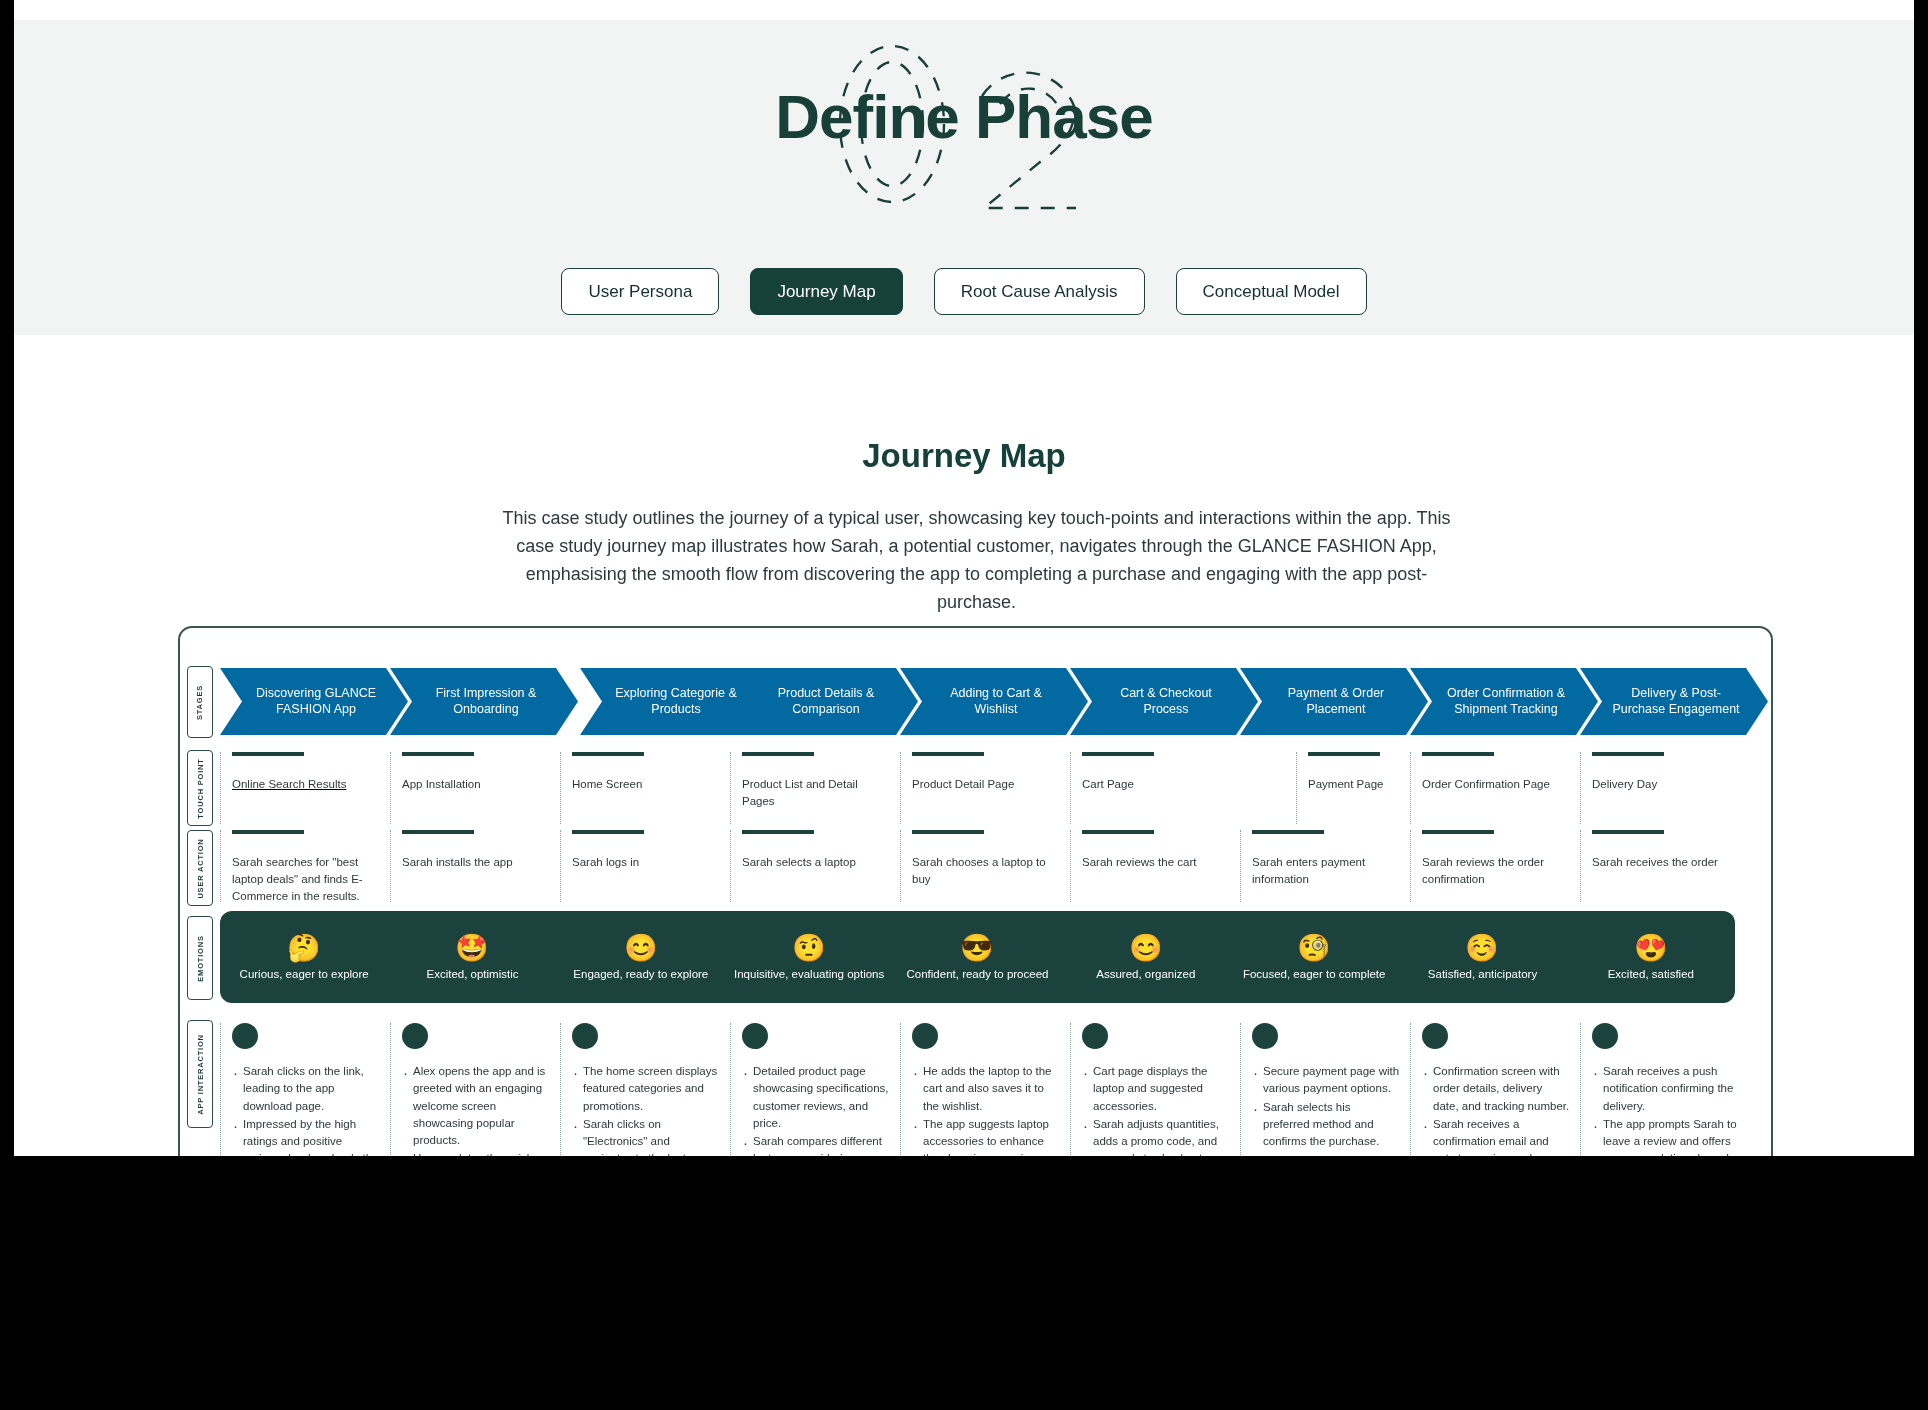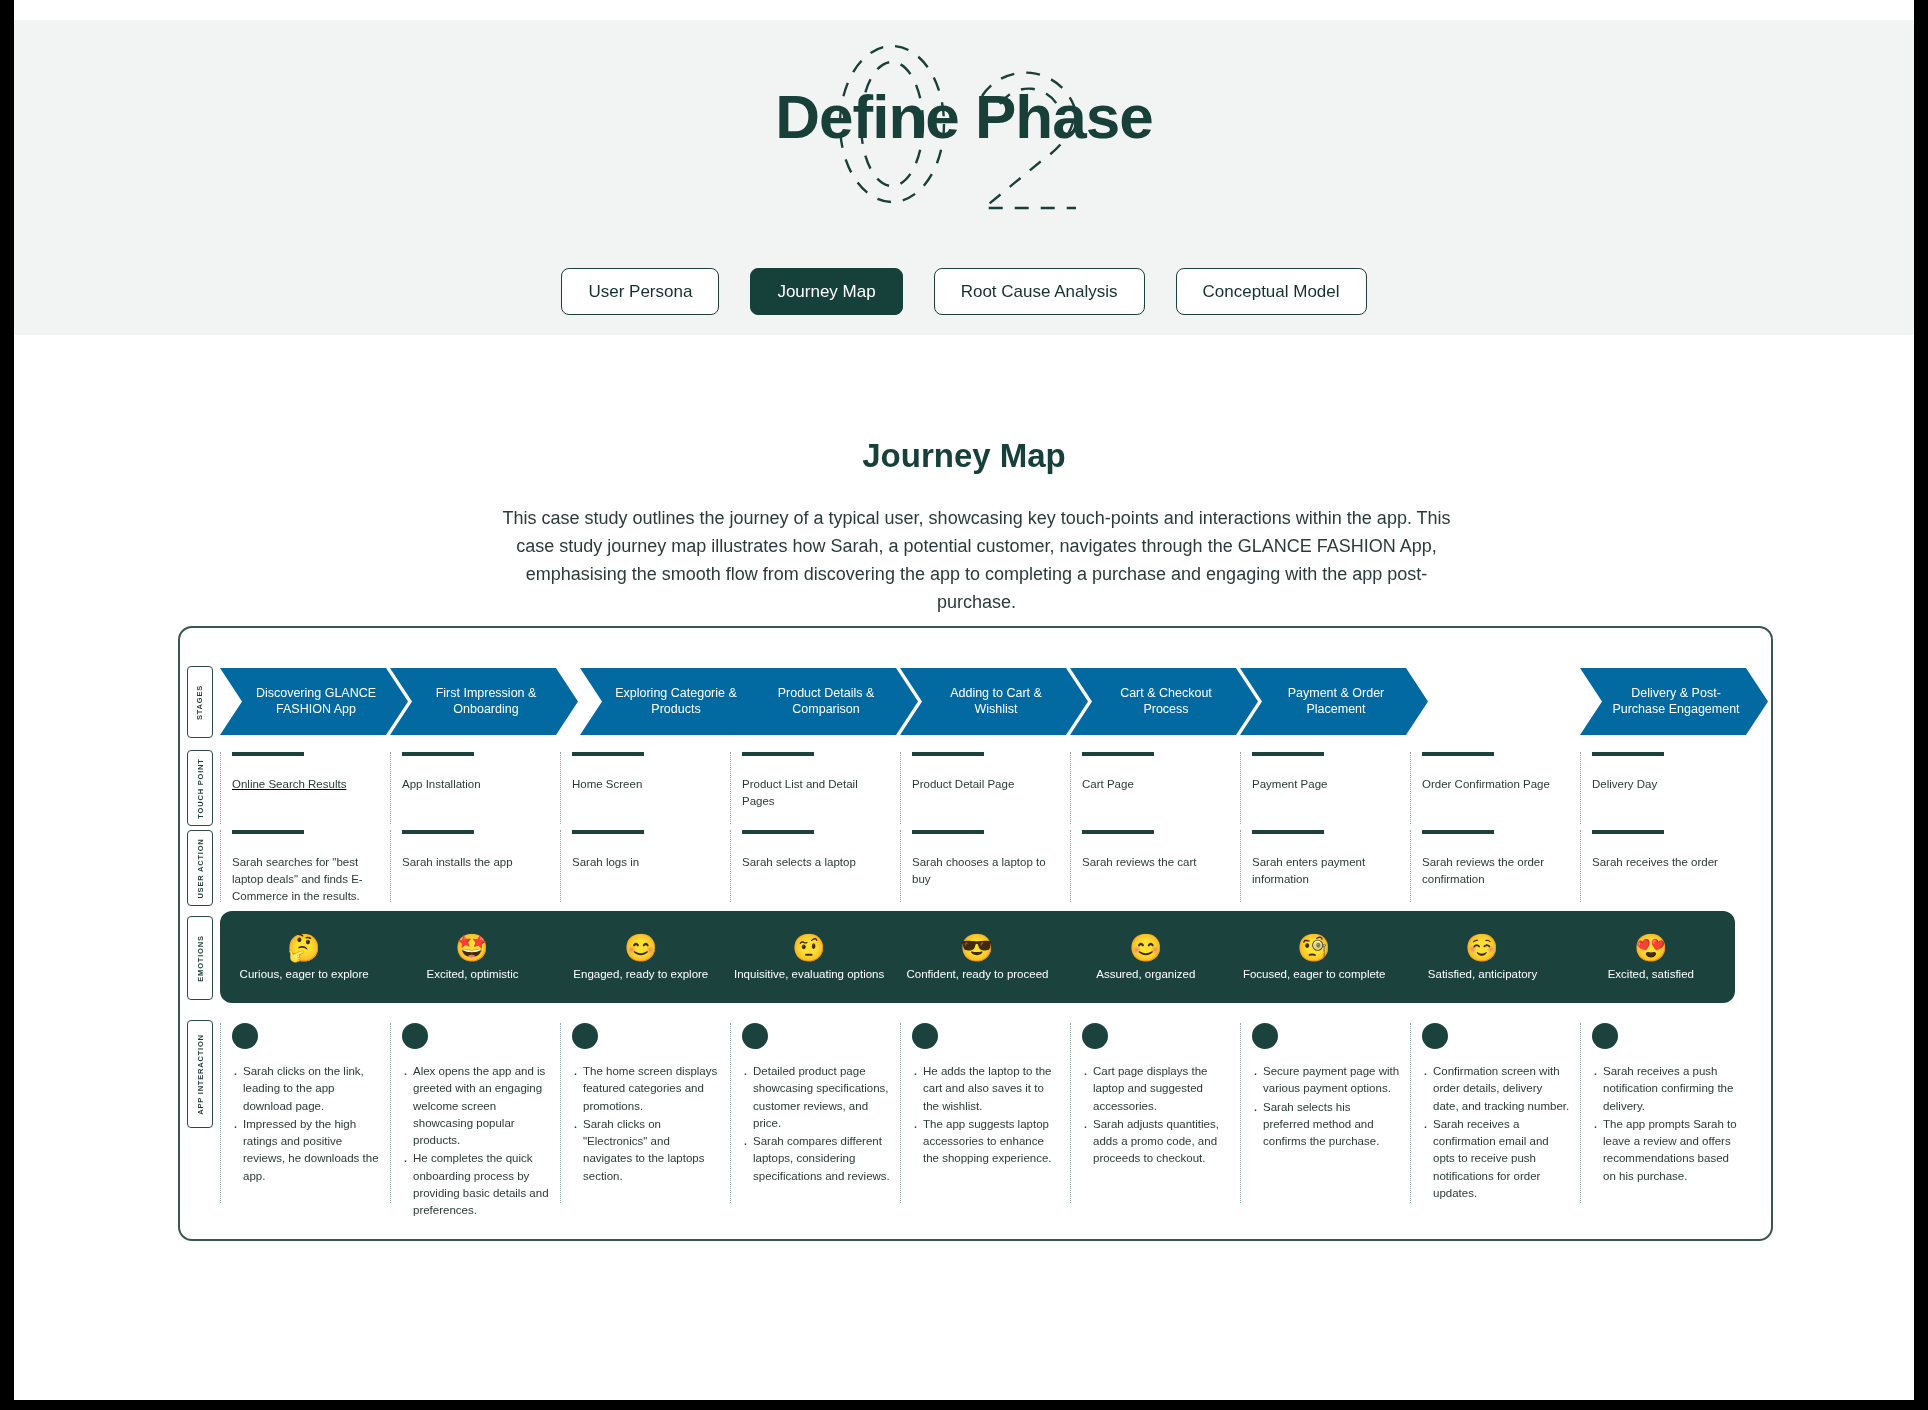--- a/index.html
+++ b/index.html
@@ -5,21 +5,21 @@
   * { box-sizing: border-box; margin: 0; padding: 0; }
   html, body {
     width: 1928px;
     height: 1410px;
     background: #000;
     font-family: "Liberation Sans", sans-serif;
   }
   #page {
     position: absolute;
     left: 14px; top: 0px;
-    width: 1900px; height: 1400px;
+    width: 1900px; height: 1156px;
     background: #ffffff;
     overflow: hidden;
     padding-left: 17px;
   }
 
   
   .header {
     position: absolute;
     left: 0; top: 20px;
     width: 1900px; height: 315px;
@@ -292,20 +292,23 @@
         </div>
         <div class="chev" style="left: 680px; width: 188px;">
           <span>Adding to Cart &amp; Wishlist</span>
         </div>
         <div class="chev" style="left: 850px; width: 188px;">
           <span>Cart &amp; Checkout Process</span>
         </div>
         <div class="chev" style="left: 1020px; width: 188px;">
           <span>Payment &amp; Order Placement</span>
         </div>
+        <div class="chev" style="left: 1190px; width: 188px;">
+          <span>Order Confirmation &amp; Shipment Tracking</span>
+        </div>
         <div class="chev" style="left: 1360px; width: 188px;">
           <span>Delivery &amp; Post-Purchase Engagement</span>
         </div>
       </div>
 
     <div class="grid-row" id="touchrow">
         <div class="col" style="left: 0px; width: 170px; text-decoration: underline;">
           <div class="coldiv"></div>
           <div class="dash"></div>
           <div class="celltext">Online Search Results</div>
@@ -328,21 +331,21 @@
         <div class="col" style="left: 680px; width: 170px;">
           <div class="coldiv"></div>
           <div class="dash"></div>
           <div class="celltext">Product Detail Page</div>
         </div>
         <div class="col" style="left: 850px; width: 170px;">
           <div class="coldiv"></div>
           <div class="dash"></div>
           <div class="celltext">Cart Page</div>
         </div>
-        <div class="col" style="left: 1020px; width: 170px;">
+        <div class="col" style="left: 1076px; width: 170px;">
           <div class="coldiv"></div>
           <div class="dash"></div>
           <div class="celltext">Payment Page</div>
         </div>
         <div class="col" style="left: 1190px; width: 170px;">
           <div class="coldiv"></div>
           <div class="dash"></div>
           <div class="celltext">Order Confirmation Page</div>
         </div>
         <div class="col" style="left: 1360px; width: 170px;">

